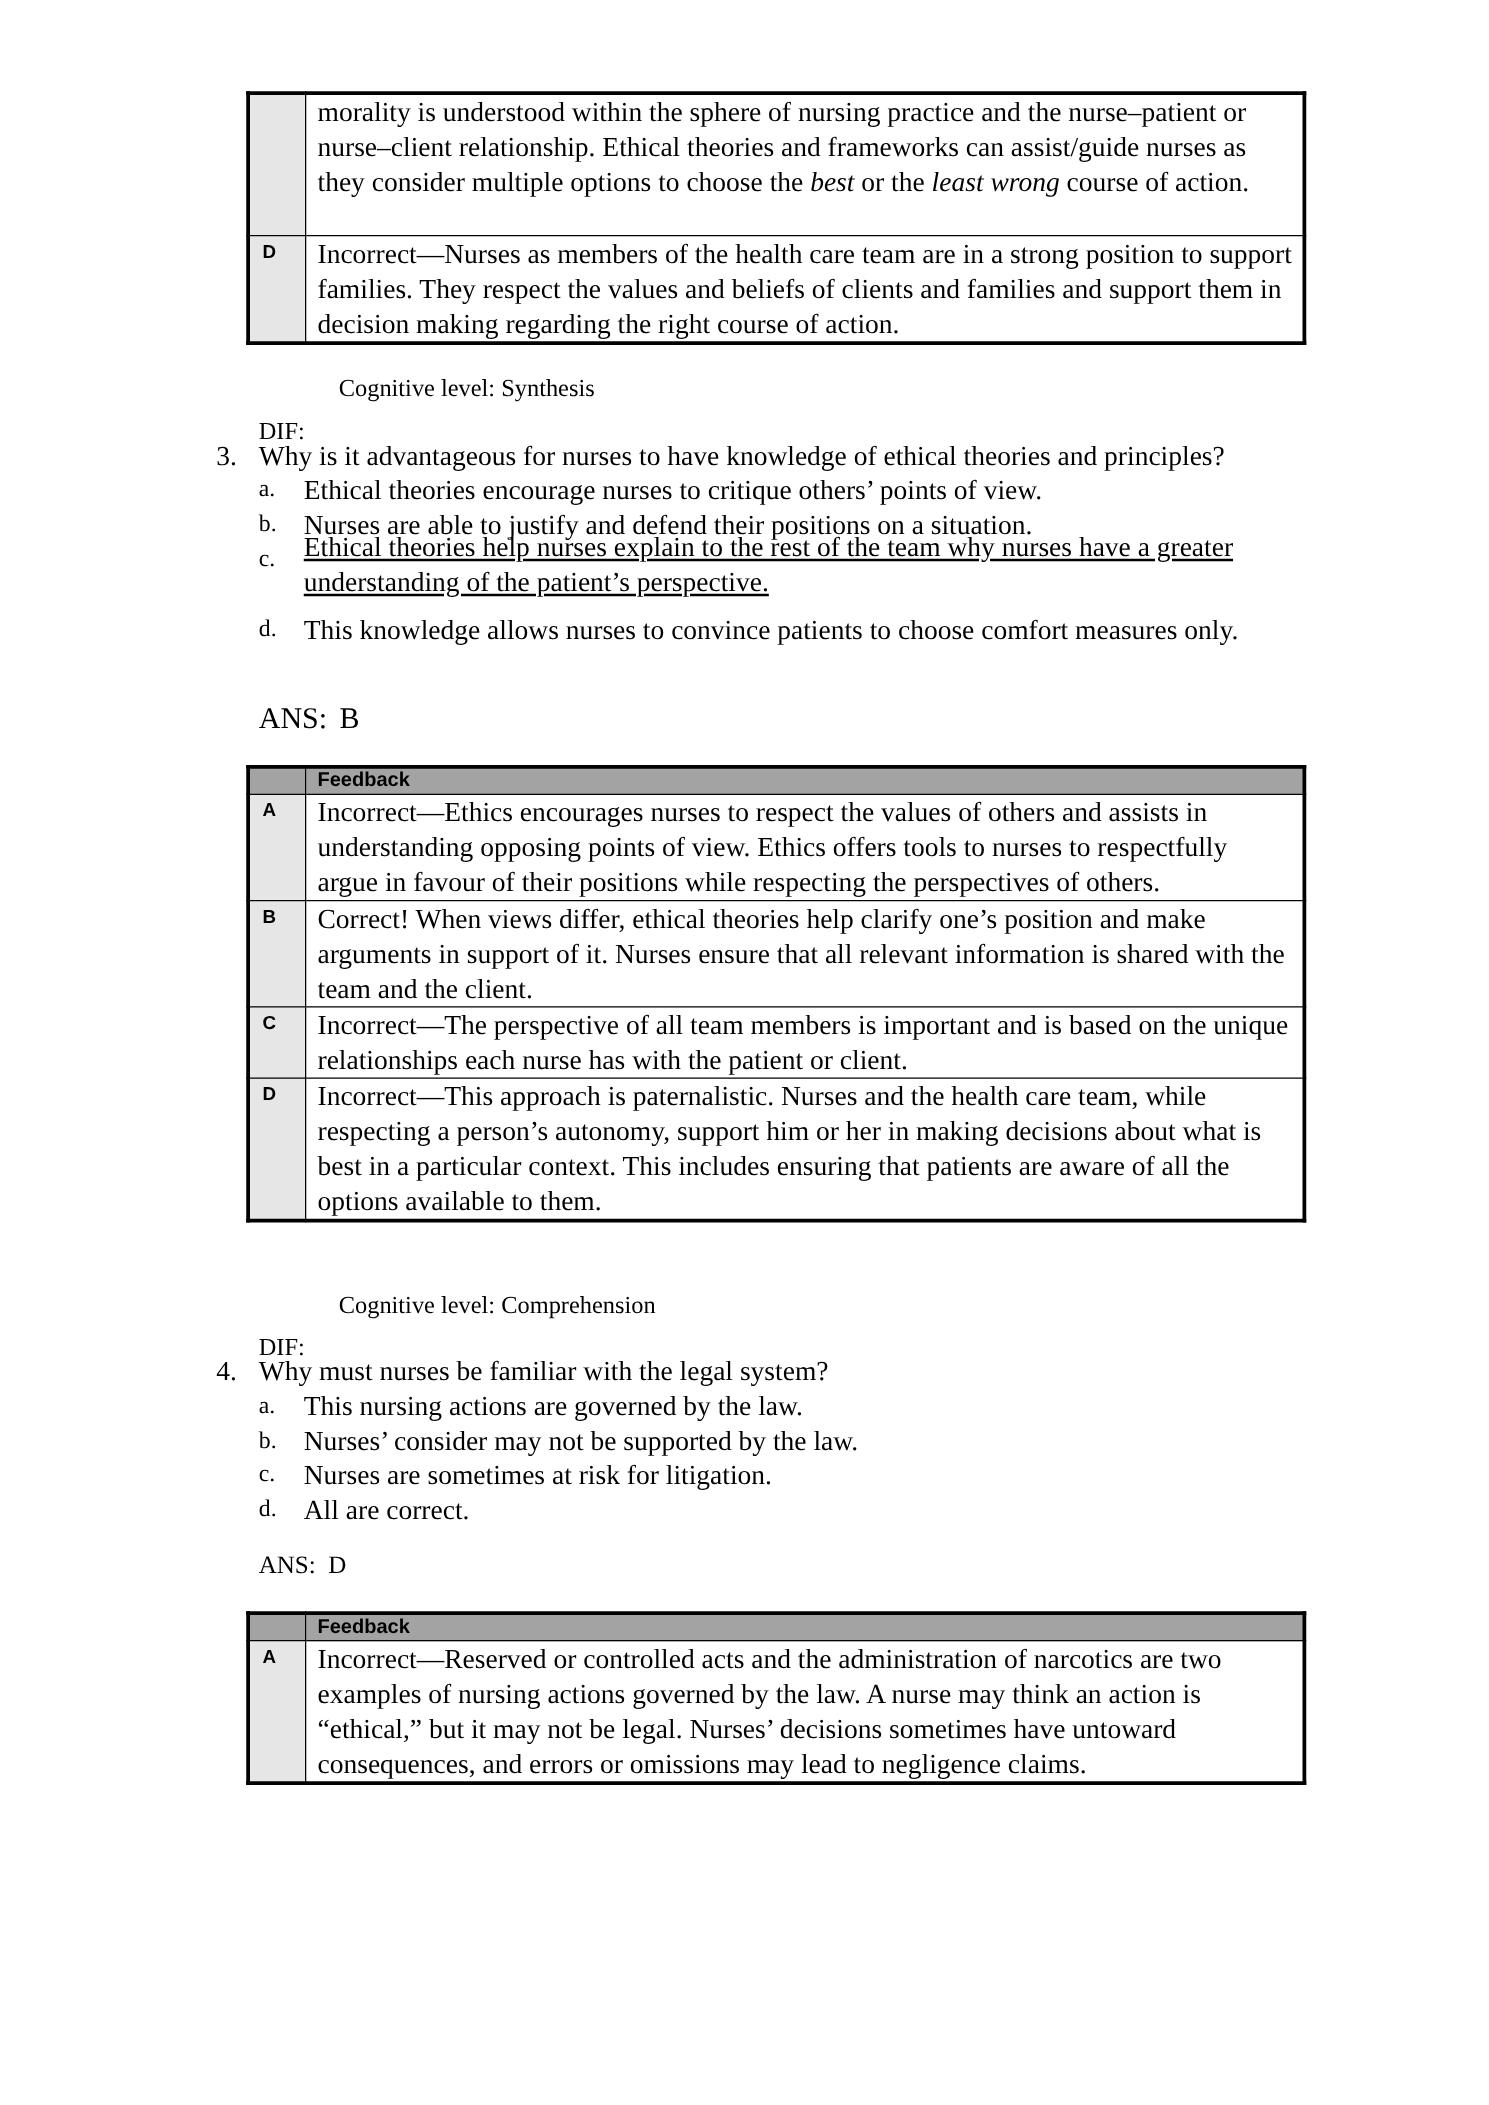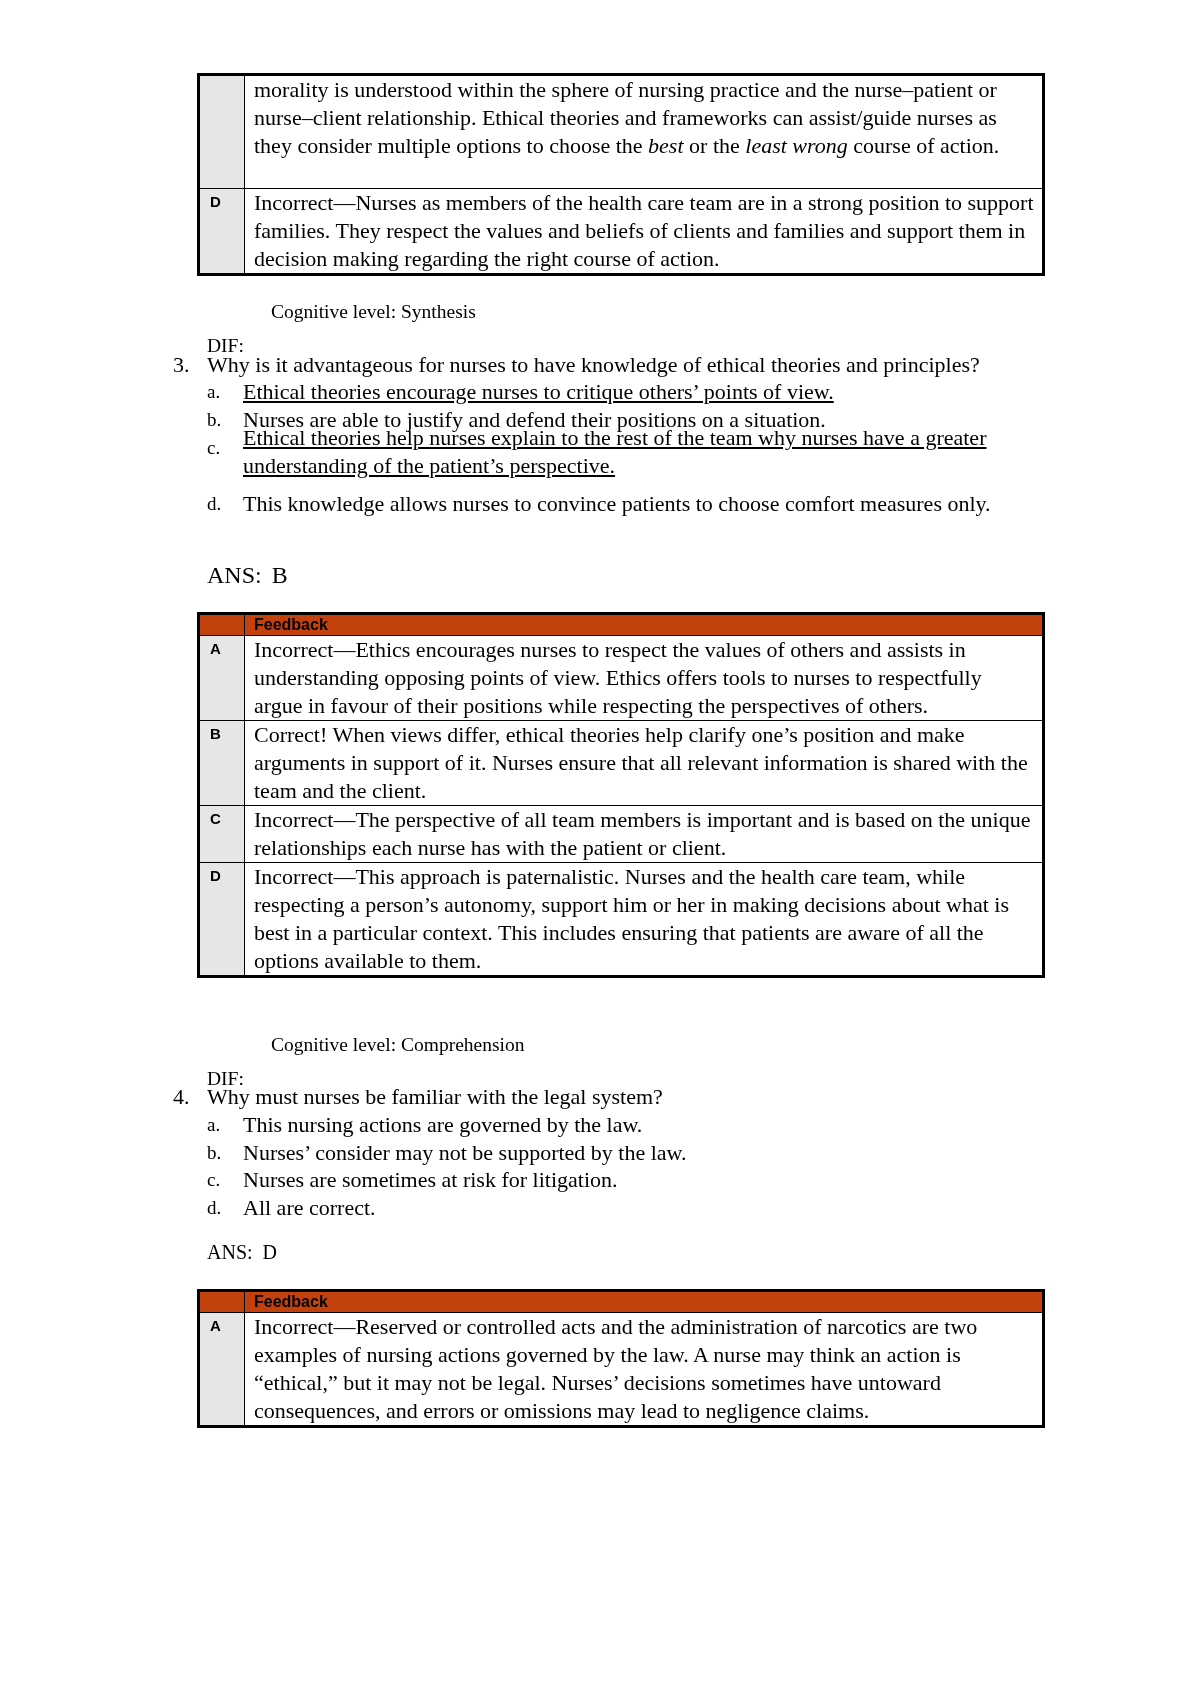--- a/index.html
+++ b/index.html
@@ -7,21 +7,21 @@
          font-family: "Liberation Serif", serif; color: #000; }
   .body-text { font-size: 22px; line-height: 28px; }
   .small-text { font-size: 19.5px; line-height: 24px; }
   table.fb { position: absolute; left: 197px; width: 848px; border-collapse: collapse;
              border: 3px solid #000; table-layout: fixed; }
   table.fb td { border: 1.5px solid #000; vertical-align: top; padding: 0; }
   table.fb td.lab { width: 46px; background: #e6e6e6; font-family: "Liberation Sans", sans-serif;
                     font-weight: bold; font-size: 15px; line-height: 18px; padding: 4px 0 0 10px;
                     box-sizing: border-box; }
   table.fb td.txt { font-size: 22px; line-height: 28px; padding: 0 8px 0 9px; }
-  table.fb tr.head td { background: #c2410c; height: 20px; }
+  table.fb tr.head td { background: #a3a3a3; height: 20px; }
   table.fb tr.head td.txt { font-family: "Liberation Sans", sans-serif; font-weight: bold;
                             font-size: 16px; line-height: 20px; padding-top: 0; }
   .qnum { position: absolute; left: 173px; }
   .qtext { position: absolute; left: 207px; width: 850px; }
   .optletter { position: absolute; left: 207px; font-size: 19px; }
   .opttext { position: absolute; left: 243px; width: 810px; }
   .dif-label { position: absolute; left: 207px; margin-top: 34px; }
   .dif-value { position: absolute; left: 271px; }
   .ans { position: absolute; left: 207px; }
   .ans-val { margin-left: 10px; }
@@ -42,21 +42,21 @@
 </tbody>
   </table>
 
 <div class="dif-label small-text" style="top:300px;">DIF:</div>
 <div class="dif-value small-text" style="top:300px;">Cognitive level: Synthesis</div>
 
 <div class="qnum body-text" style="top:351px;">3.</div>
 <div class="qtext body-text" style="top:351px;">Why is it advantageous for nurses to have knowledge of ethical theories and principles?</div>
 
 <div class="optletter body-text" style="top:378px;">a.</div>
-<div class="opttext body-text" style="top:378px;text-decoration:underline;">Ethical theories encourage nurses to critique others’ points of view.</div>
+<div class="opttext body-text" style="top:378px;">Ethical theories encourage nurses to critique others’ points of view.</div>
 <div class="optletter body-text" style="top:406px;">b.</div>
 <div class="opttext body-text" style="top:406px;">Nurses are able to justify and defend their positions on a situation.</div>
 <div class="optletter body-text" style="top:434px;">c.</div>
 <div class="opttext body-text" style="top:424px; width:760px;text-decoration:underline;">Ethical theories help nurses explain to the rest of the team why nurses have a greater understanding of the patient’s perspective.</div>
 <div class="optletter body-text" style="top:490px;">d.</div>
 <div class="opttext body-text" style="top:490px; width:790px;">This knowledge allows nurses to convince patients to choose comfort measures only.</div>
 
 <div class="ans body-text" style="top:561px; font-size:24px;">
   <span>ANS:</span><span class="ans-val">B</span>
 </div>

